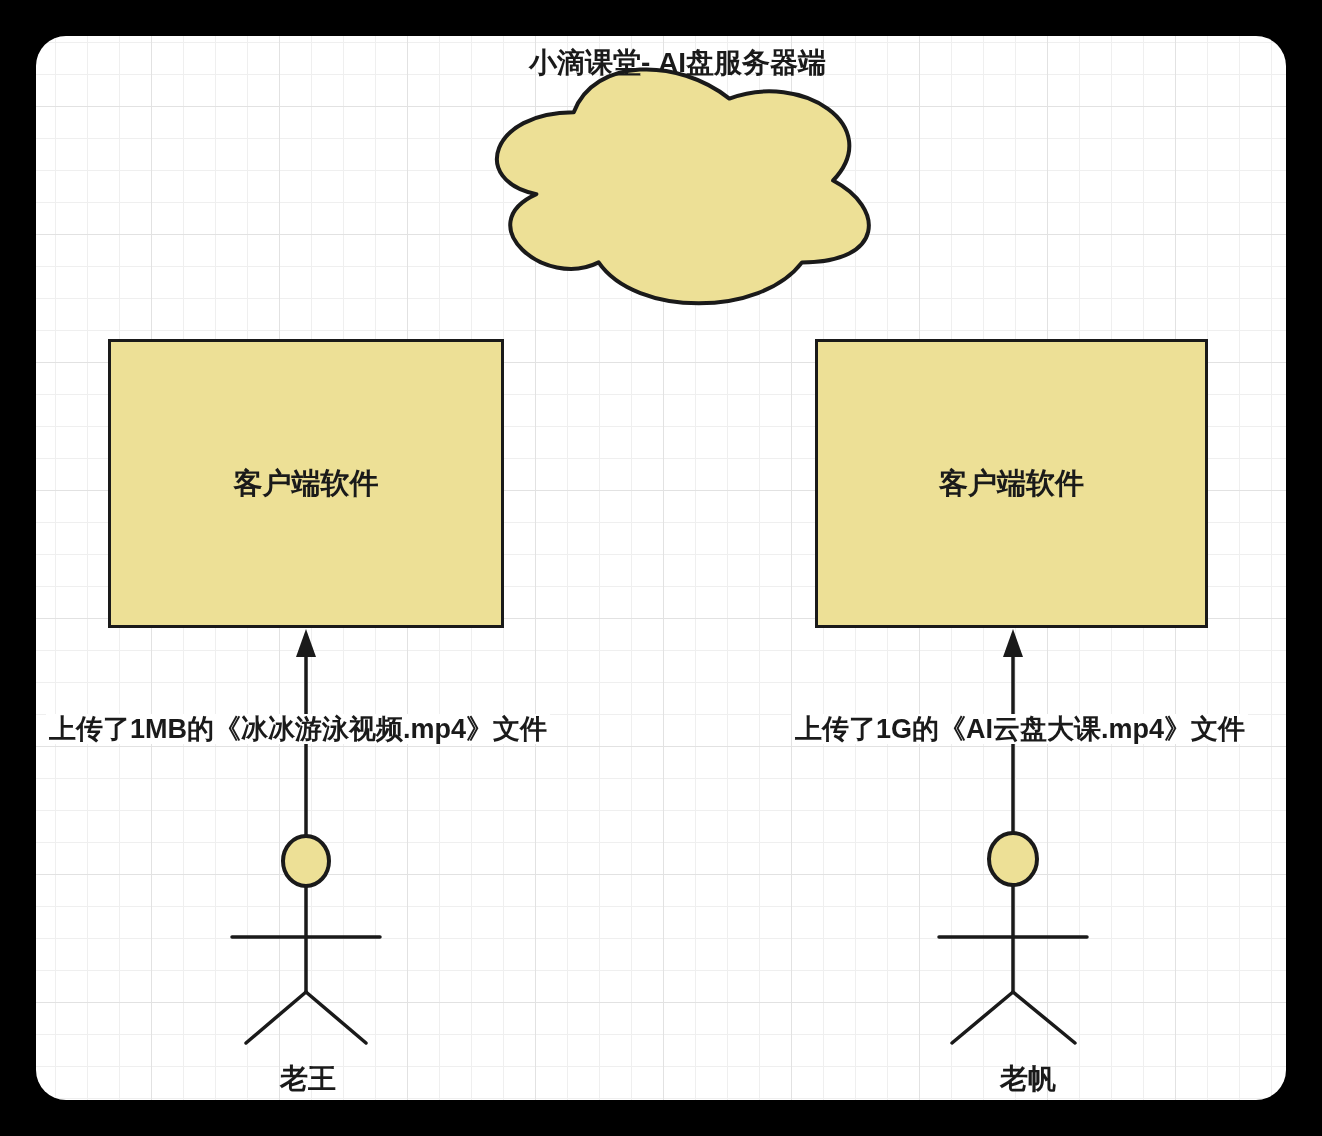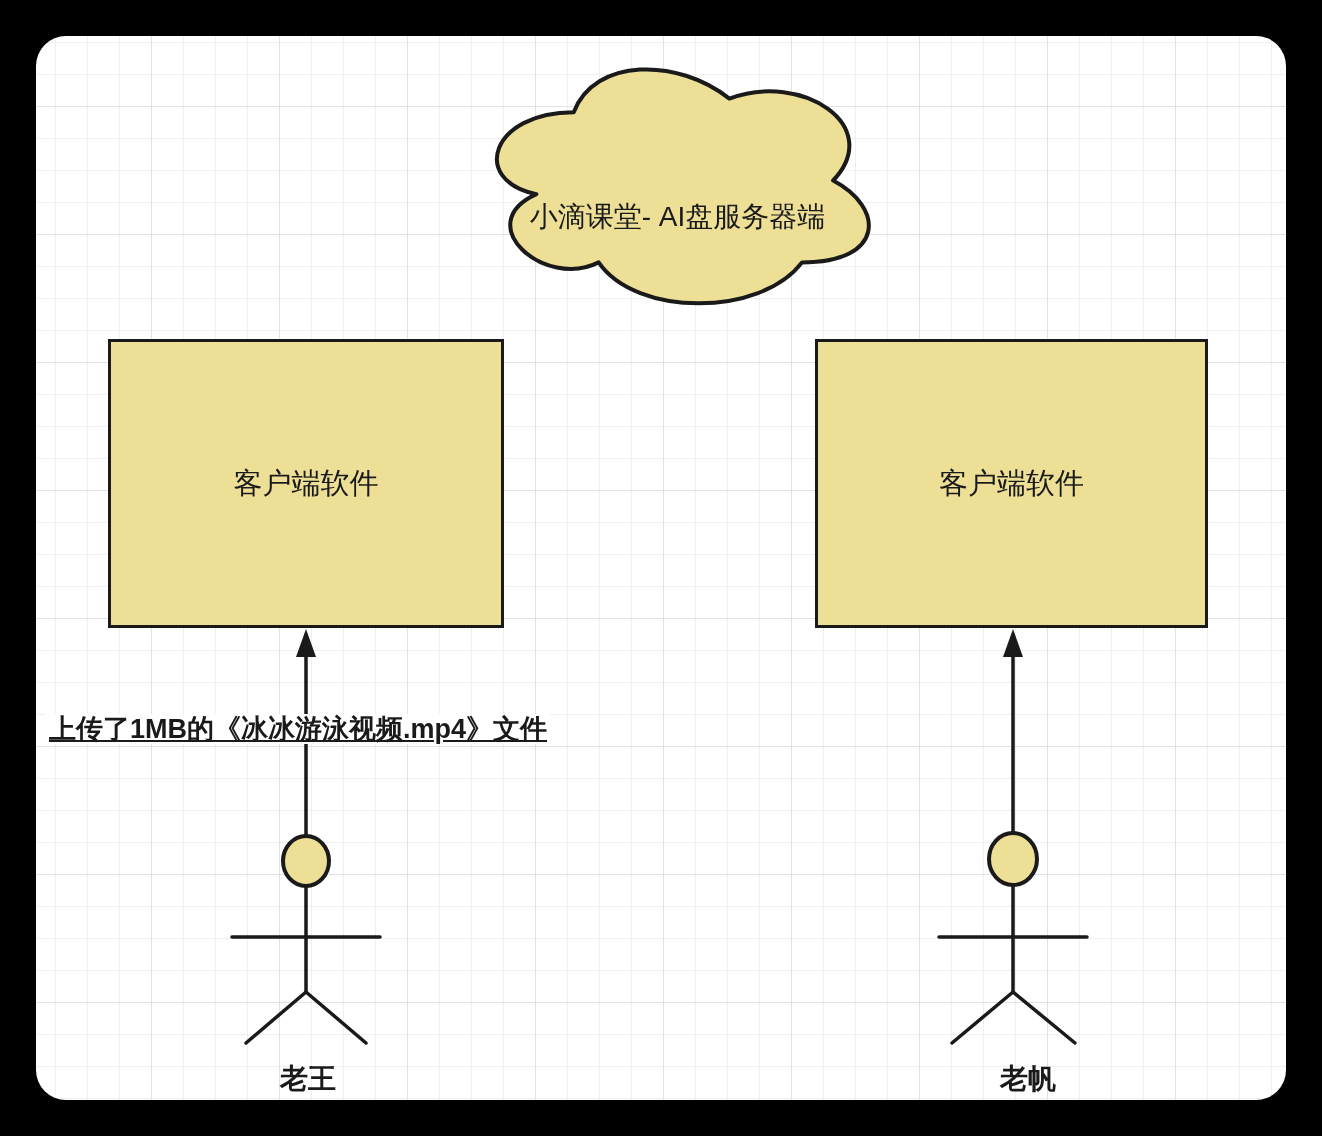--- a/index.html
+++ b/index.html
@@ -46,50 +46,48 @@
   .arrow-head { fill: var(--shape-stroke); stroke: none; }
 
   .node-box {
     position: absolute;
     background: var(--shape-fill);
     border: 3px solid var(--shape-stroke);
     display: flex;
     align-items: center;
     justify-content: center;
     color: var(--text-color);
-    font-weight: normal;
+    font-weight: bold;
     font-size: 29px;
   }
   .box-left  { left: 108px; top: 339px; width: 396px; height: 289px; }
   .box-right { left: 815px; top: 339px; width: 393px; height: 289px; }
 
   .cloud-label {
     position: absolute;
     left: 470px; top: 44px;
     width: 415px; height: 273px;
     display: flex;
-    align-items: center;
+    align-items: flex-start;
     justify-content: center;
     color: var(--text-color);
-    font-weight: normal;
+    font-weight: bold;
     font-size: 28px;
     text-align: center;
-    margin-top: 36px;
   }
 
   .edge-label {
     position: absolute;
     top: 711px;
     transform: translateX(-50%);
     white-space: nowrap;
     color: var(--text-color);
     font-weight: bold;
     font-size: 27px;
     line-height: 36px;
-    text-decoration: underline;
   }
   .edge-label > span { background: var(--canvas-bg); padding: 0 3px; }
   .edge-label-left  { left: 298px; }
   .edge-label-right { left: 1020px; }
 
   .actor-name {
     position: absolute;
     top: 1060px;
     transform: translateX(-50%);
     white-space: nowrap;
@@ -152,20 +150,23 @@
   <div class="node-box box-left">
     <span>客户端软件</span>
   </div>
   <div class="node-box box-right">
     <span>客户端软件</span>
   </div>
 
   <div class="edge-label edge-label-left">
     <span>上传了1MB的《冰冰游泳视频.mp4》文件</span>
   </div>
+  <div class="edge-label edge-label-right">
+    <span>上传了1G的《AI云盘大课.mp4》文件</span>
+  </div>
 
   <div class="actor-name actor-name-left">
     <span>老王</span>
   </div>
   <div class="actor-name actor-name-right">
     <span>老帆</span>
   </div>
 
 </div>
 

